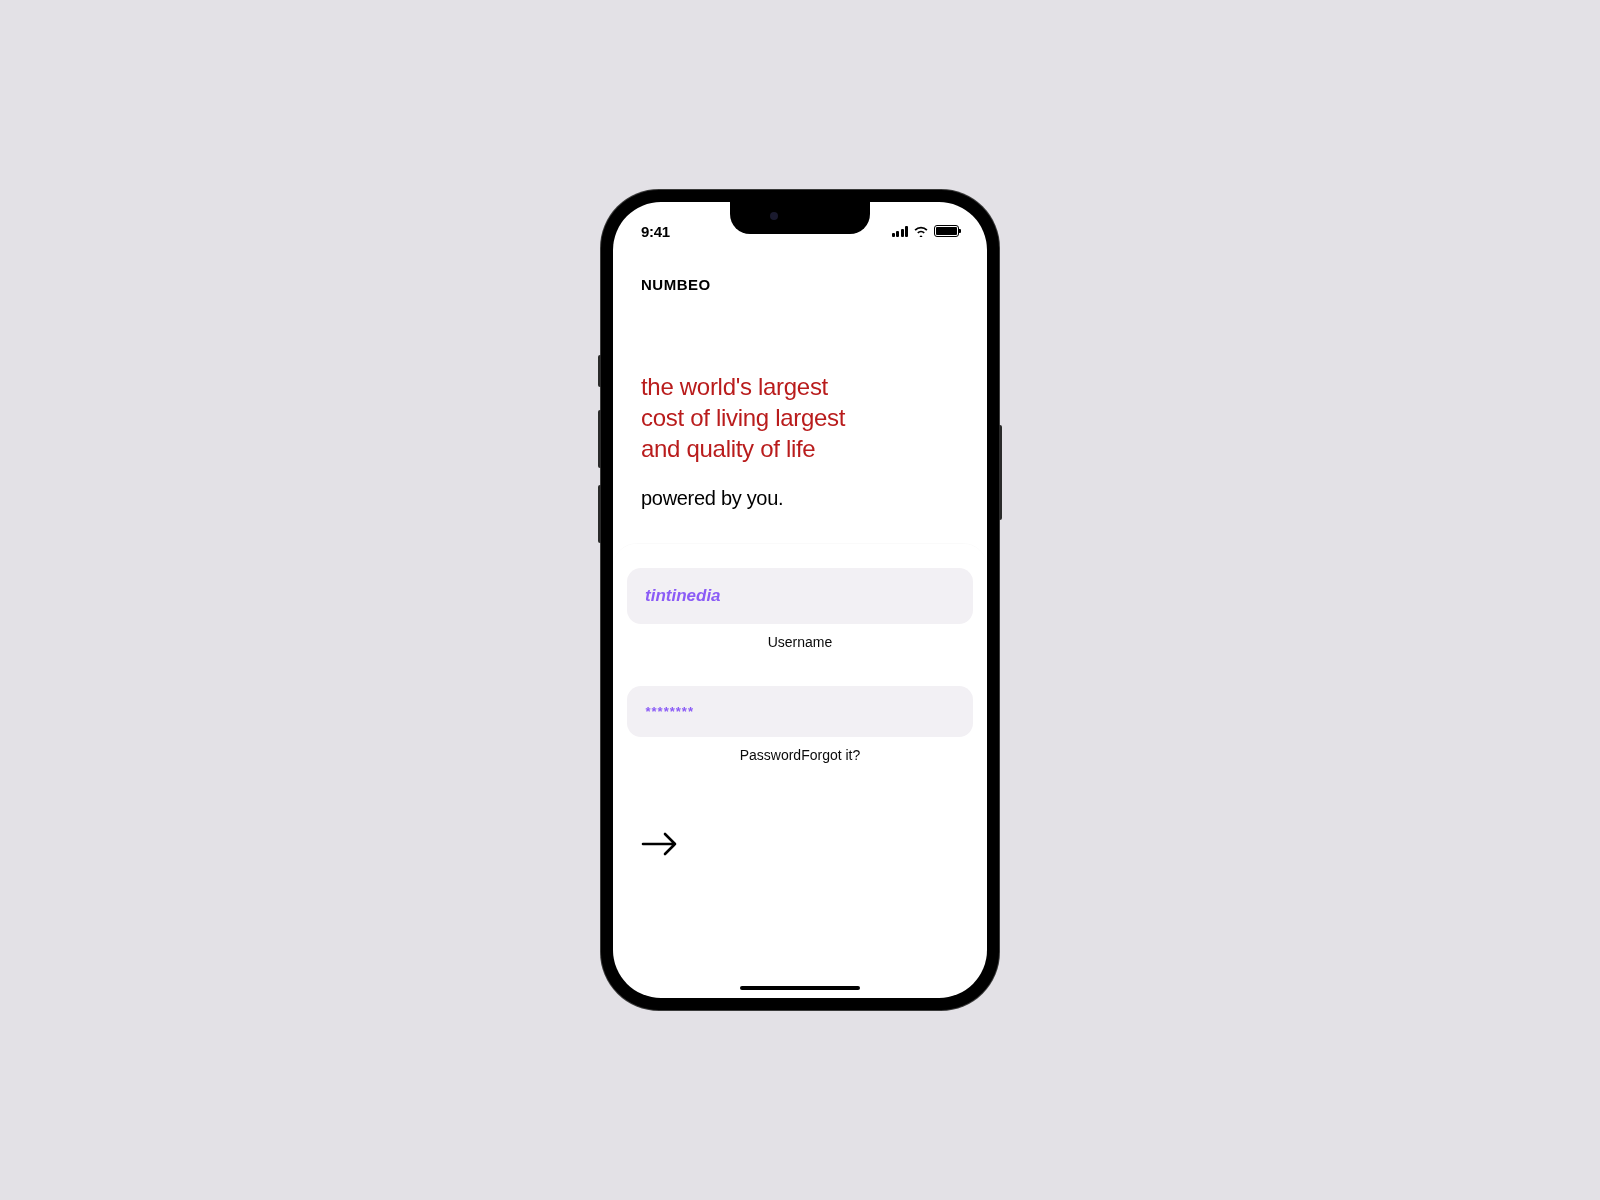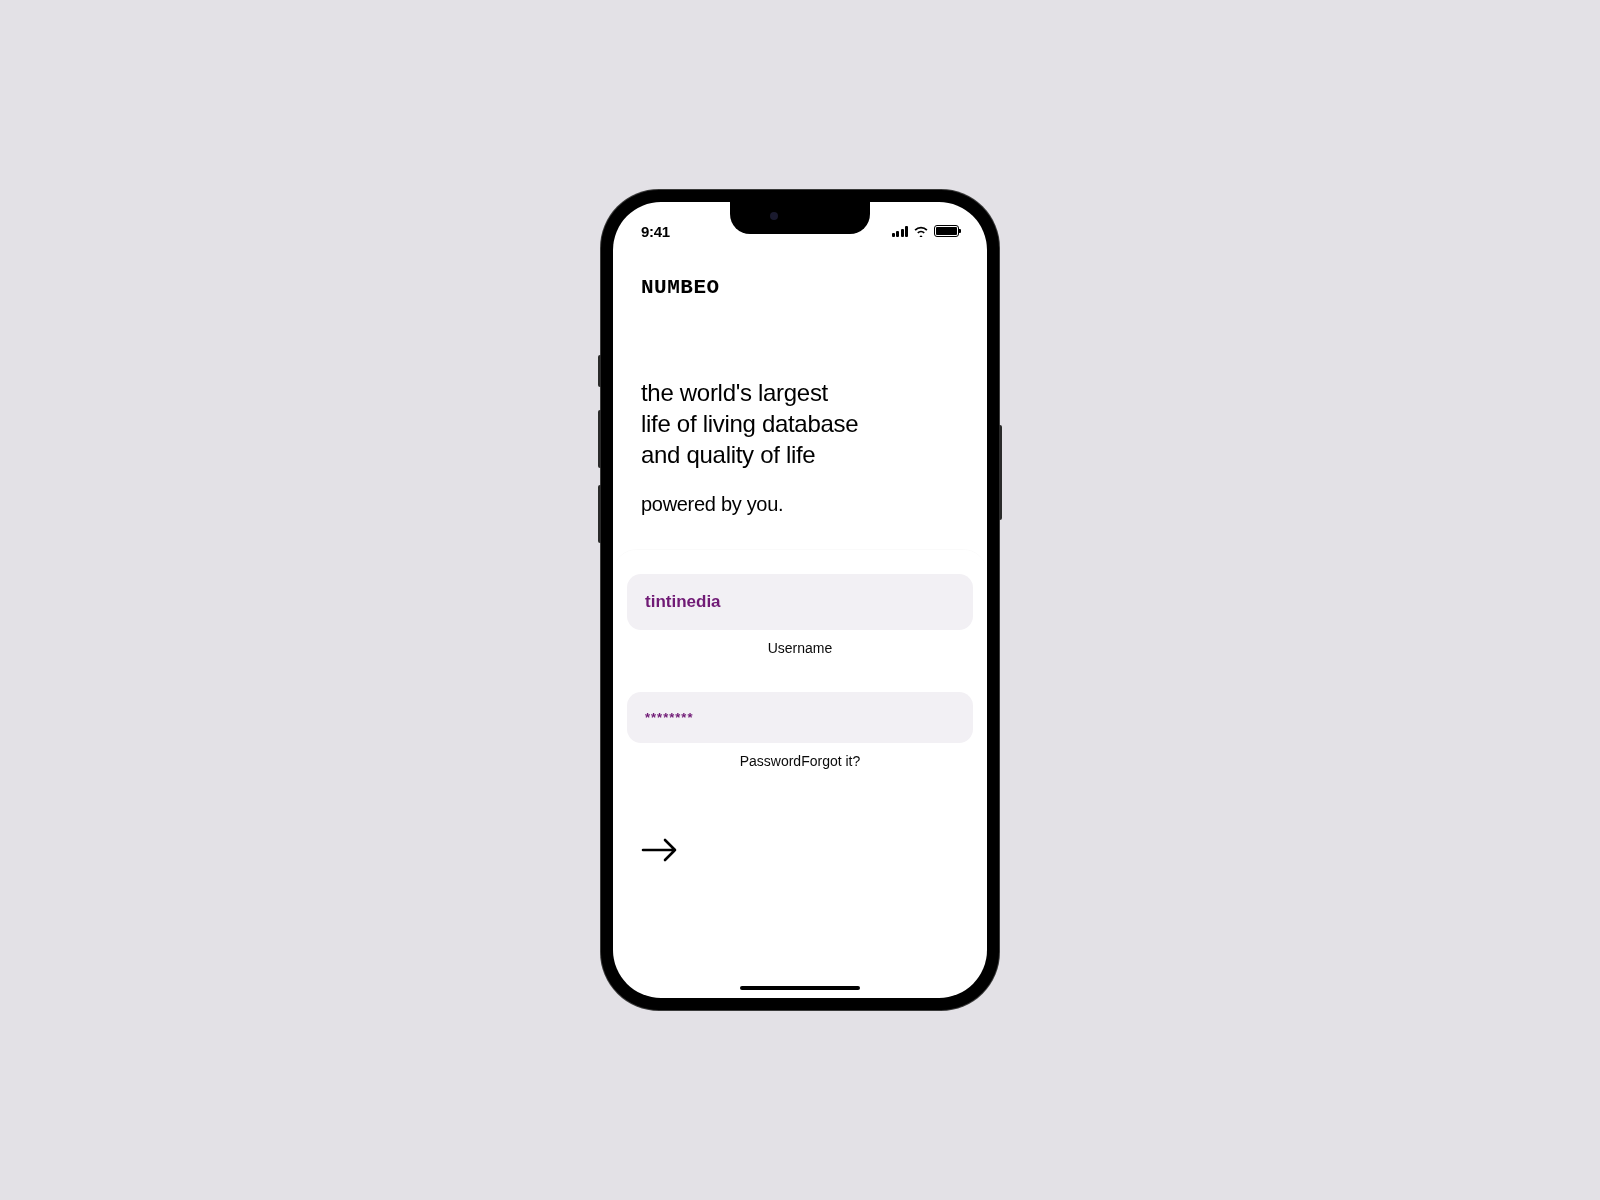--- a/index.html
+++ b/index.html
@@ -147,32 +147,31 @@
     .battery-fill {
       width:100%;
       height:100%;
       background:#000;
       border-radius:1px;
     }
     .content {
       padding: 30px 28px 0 28px;
     }
     .brand {
-      font-size: 21px;
+      font-size: 15px;
       font-weight: 800;
       letter-spacing: 0.5px;
-      font-family: Liberation Mono, monospace;
     }
     .hero {
       margin-top: 78px;
       font-size: 24px;
       font-weight: 400;
       line-height: 1.3;
       letter-spacing: -0.3px;
-      color: #000000;
+      color: #b91c1c;
     }
     .hero-sub {
       margin-top: 22px;
       font-size: 20px;
       font-weight: 400;
       letter-spacing: -0.3px;
     }
     .input-group {
       margin-bottom: 36px;
       padding: 0 14px;
@@ -180,22 +179,23 @@
     .input-group:first-child{ margin-top: 0;}
     .text-input {
       width: 100%;
       background: #f2f0f4;
       border: none;
       border-radius: 14px;
       padding: 18px 18px;
       font-size: 17px;
       font-weight: 600;
       font-family: inherit;
-      color: #701a75;
+      color: #8b5cf6;
       outline: none;
+      font-style: italic;
     }
     .input-labels {
       display: flex;
       justify-content: center;
       padding: 10px 6px 0 6px;
       font-size: 14px;
       color: #0a0a0a;
     }
     .forgot-link {
       cursor: pointer;
@@ -255,21 +255,21 @@
           <div class="battery-fill"></div>
         </div>
       </div>
     </div>
 
     <div class="content">
       <div class="brand">NUMBEO</div>
 
       <div class="hero">
         <div>the world's largest</div>
-        <div>life of living database</div>
+        <div>cost of living largest</div>
         <div>and quality of life</div>
       </div>
       <div class="hero-sub">powered by you.</div>
     </div>
 
     <div class="form-container">
       <div class="input-group">
         <input type="text" class="text-input" value="tintinedia" style="">
         <div class="input-labels">
           <span>Username</span>

